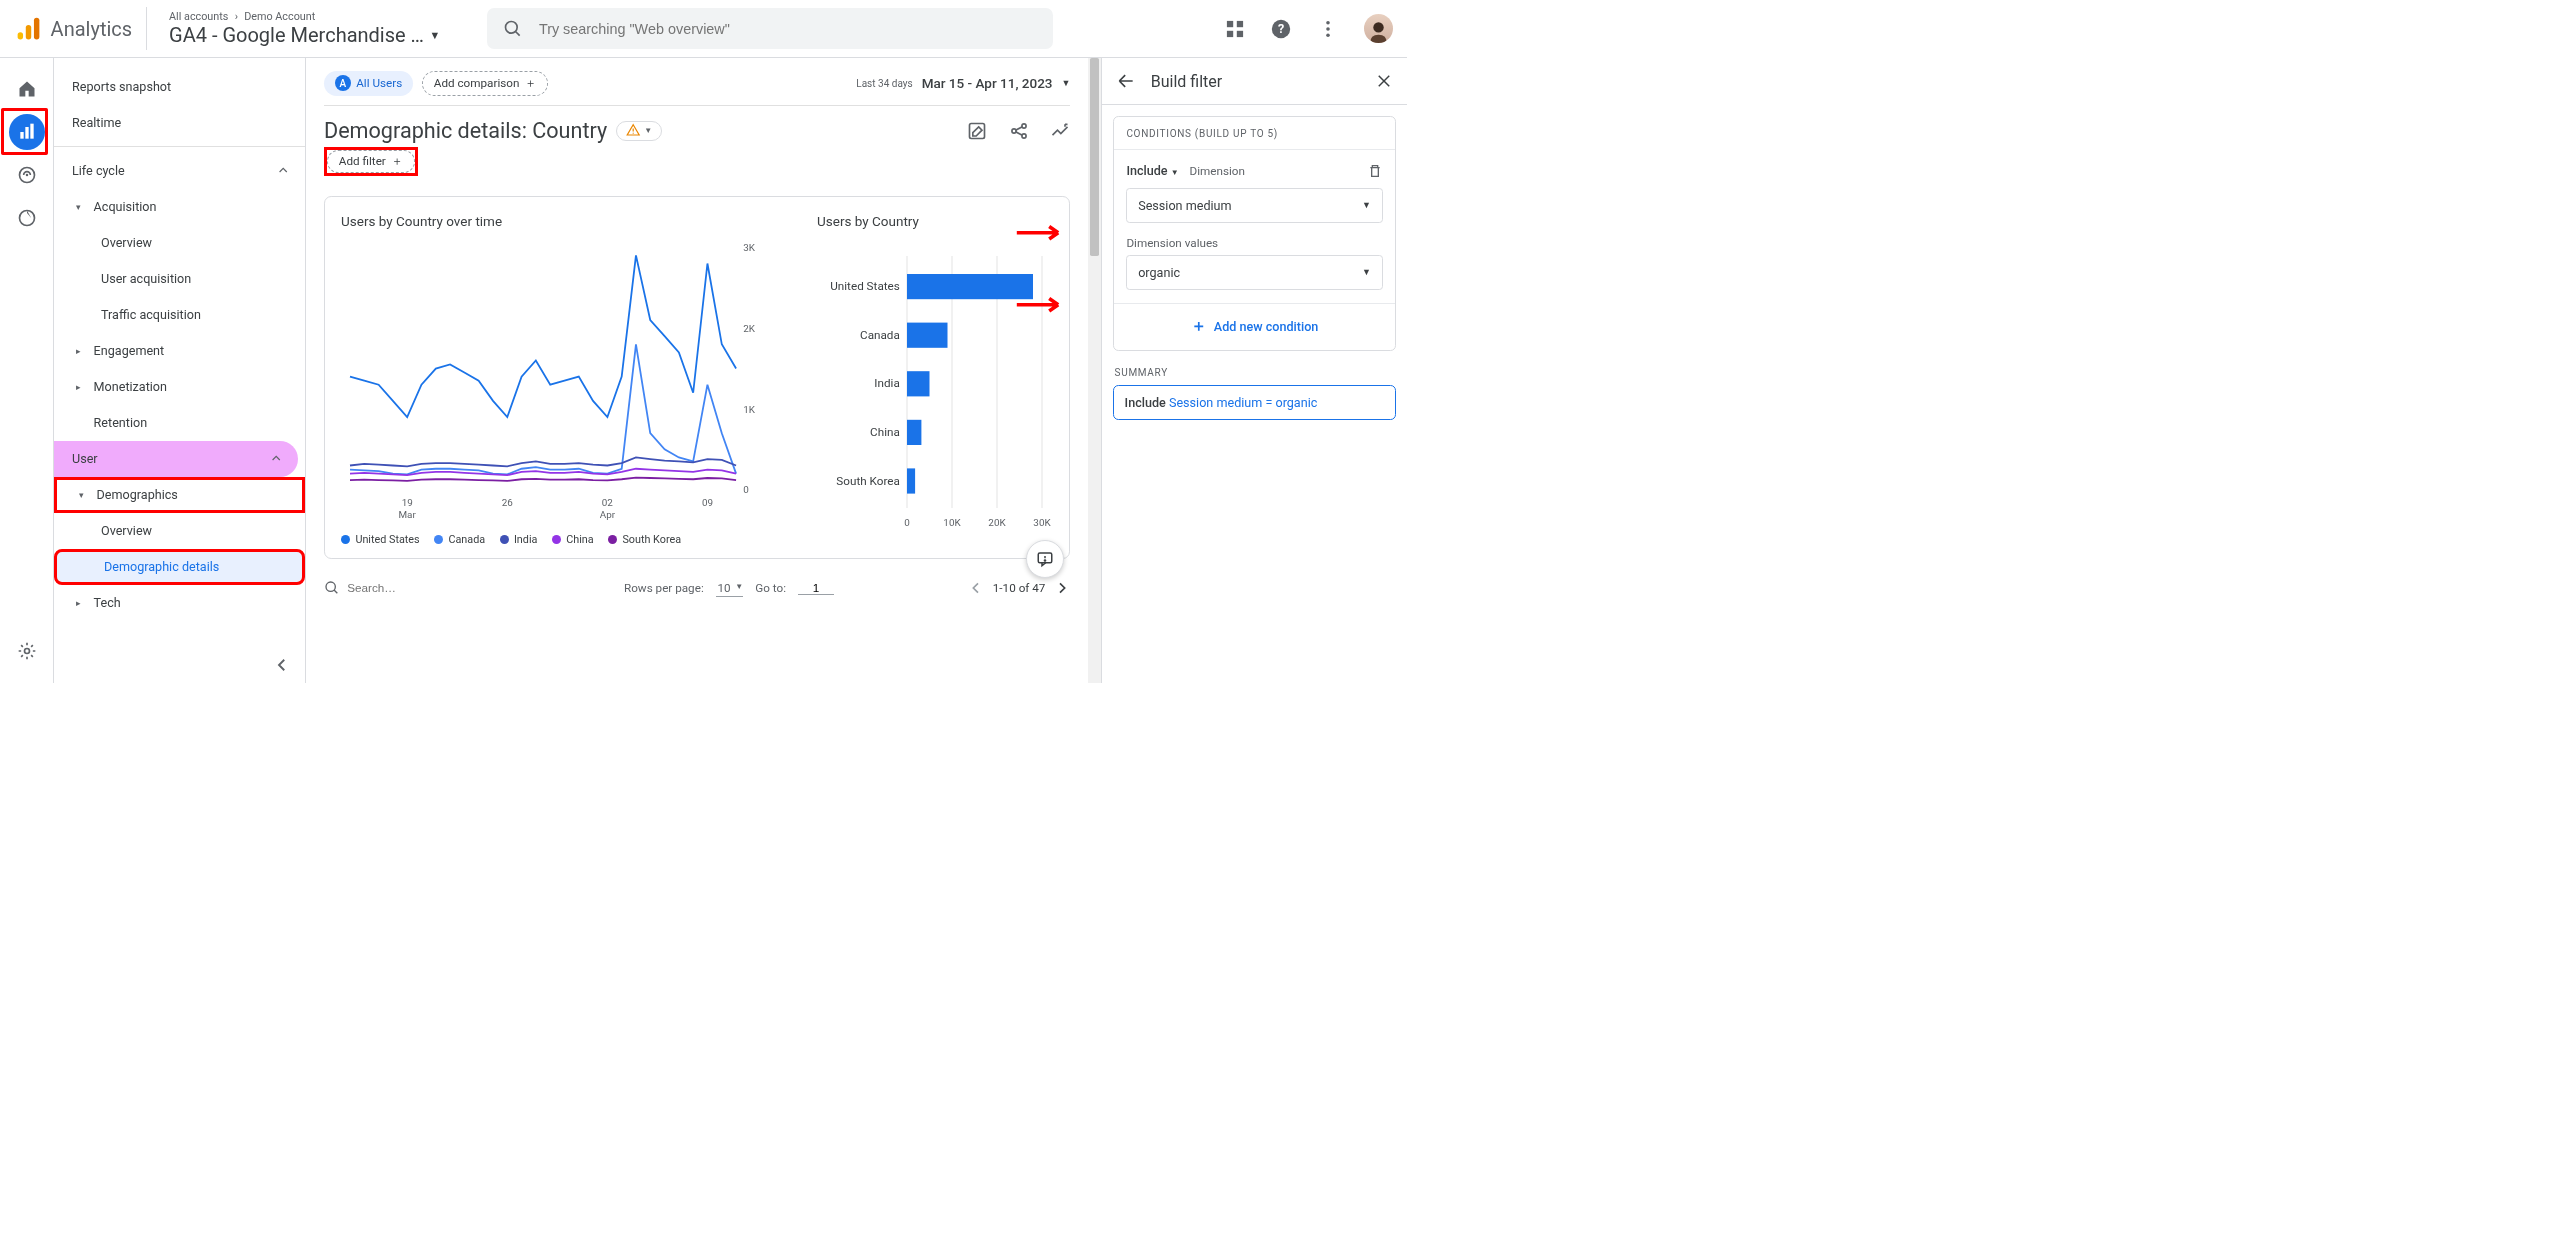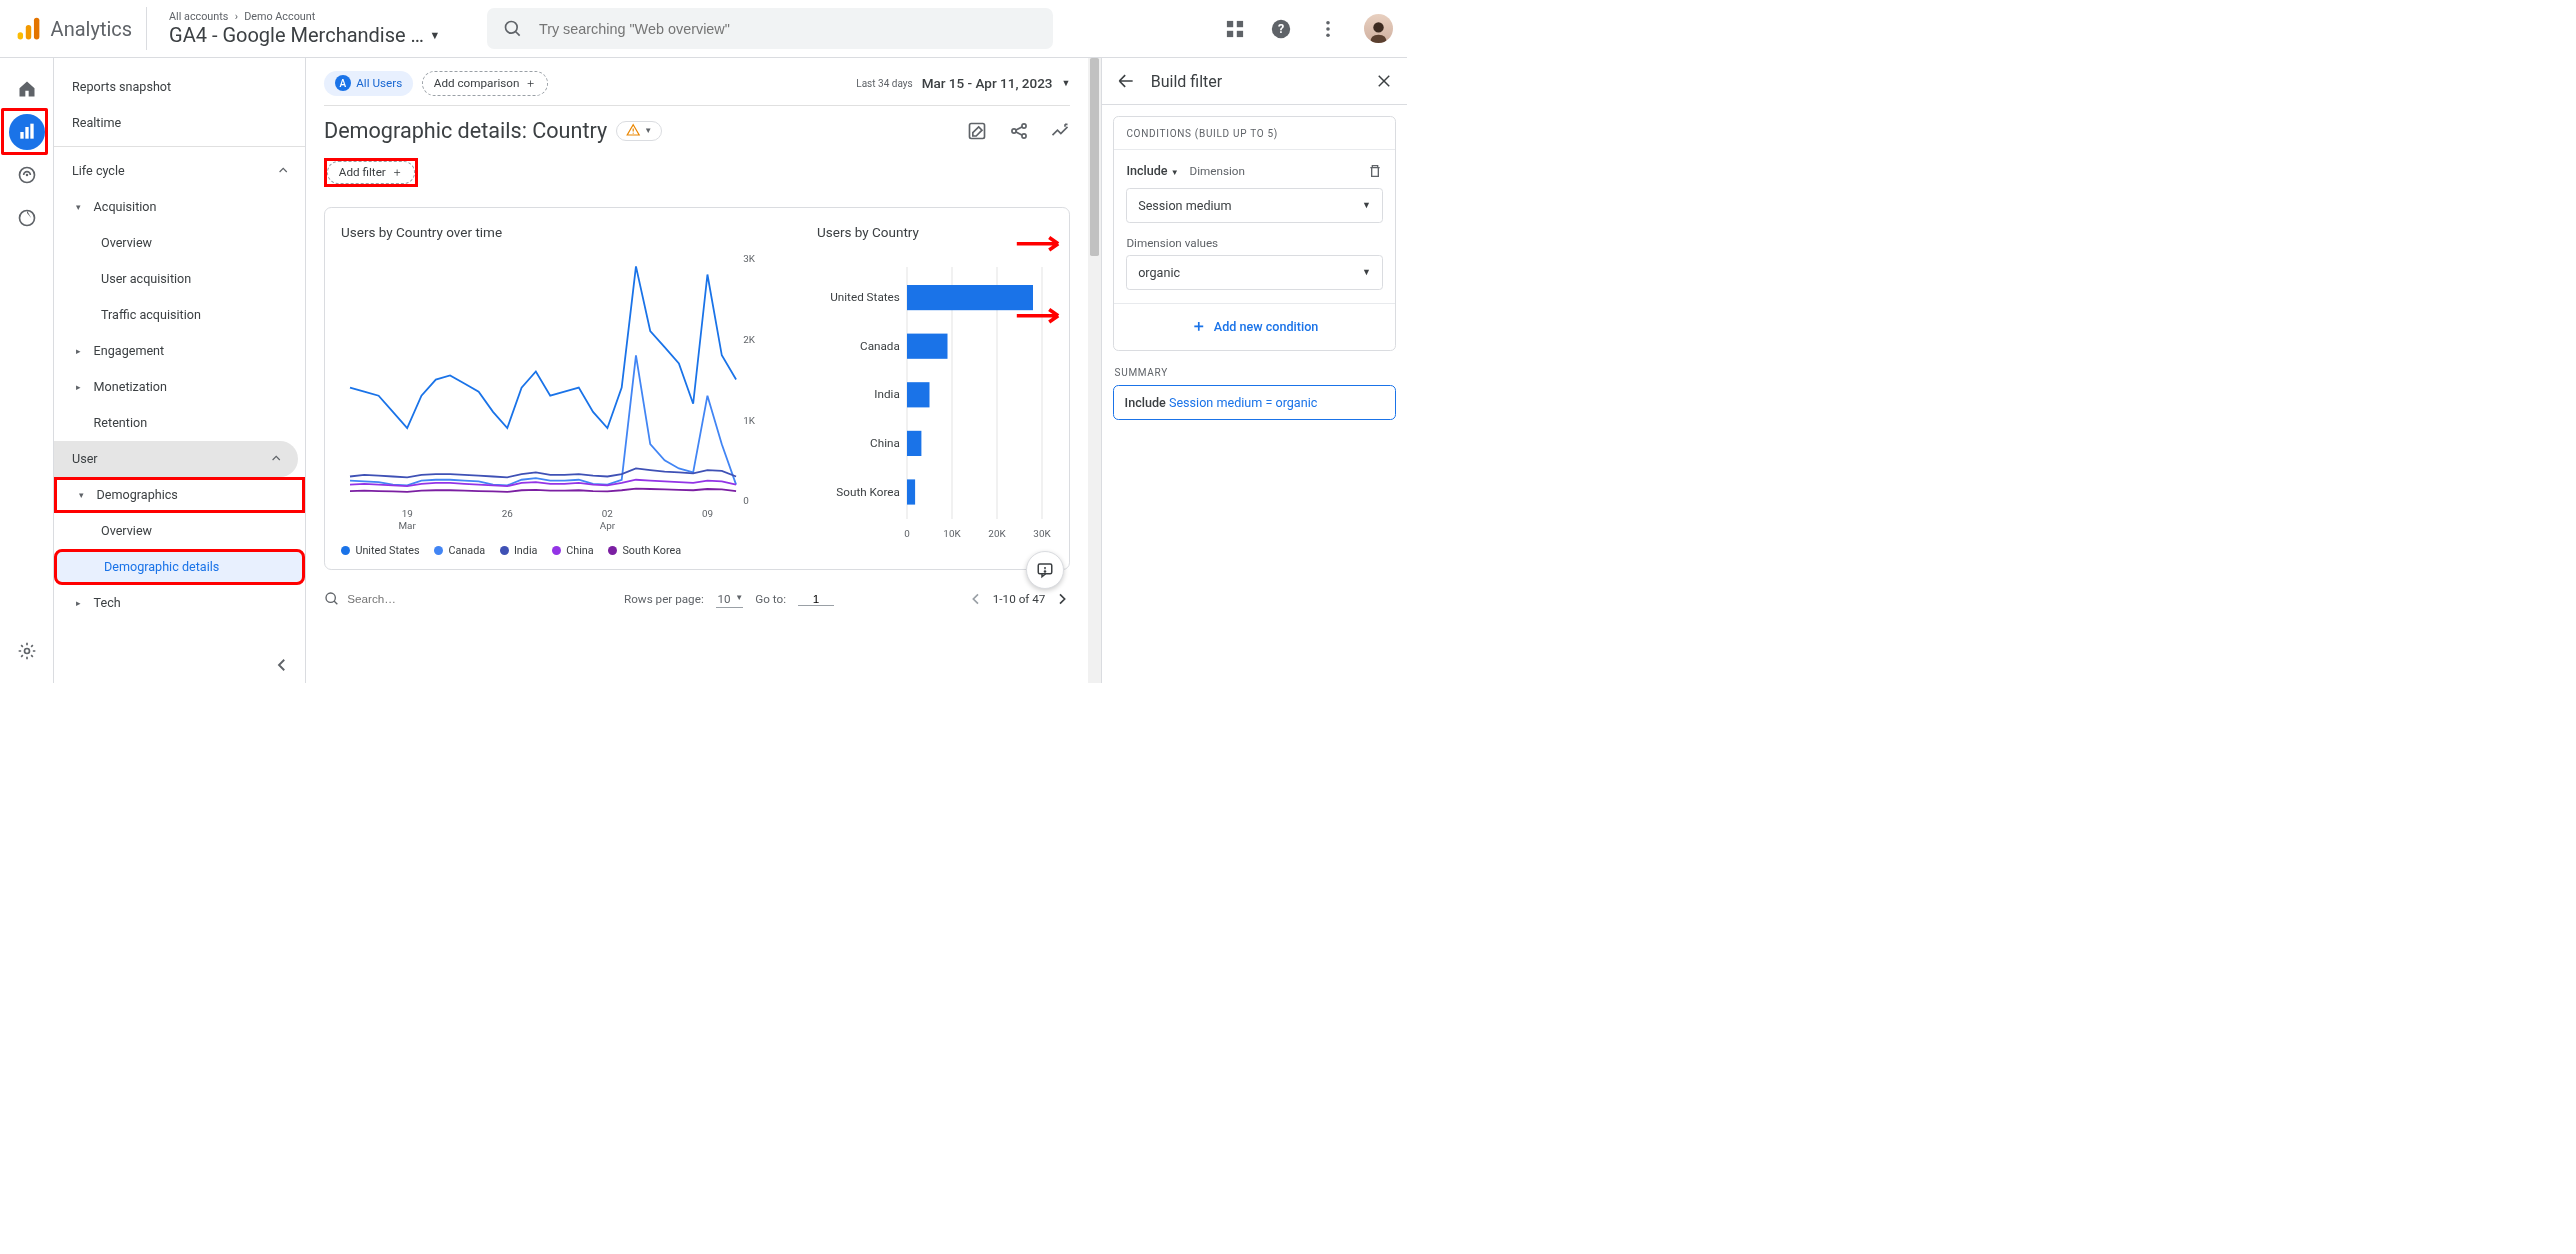--- a/index.html
+++ b/index.html
@@ -33,21 +33,21 @@
   .rail-highlight { position: absolute; border: 3.6px solid #ff0000; border-radius: 1.8px;}
   .rail-bottom { margin-top: auto; margin-bottom: 14.4px; }
   
   
   .sidenav { width: 252px; border-right: 0.9px solid #dadce0; padding: 10.8px 0 0 0; position: relative; overflow:visible;}
   .nav-item, .nav-sub, .nav-leaf { display: flex; align-items: center; height: 36px; font-size: 12.6px; color: #3c4043; cursor: pointer; padding-left: 18px;}
   .nav-group-title { display:flex; align-items:center; height:36px; padding: 0 14.4px 0 18px; font-size:12.6px; color:#3c4043; cursor:pointer;}
   .nav-group-title .chev { margin-left:auto;}
   .nav-sub { padding-left: 18px; gap: 9px;}
   .nav-leaf { padding-left: 47px; }
-  .nav-section-user { background: #e5e5e5; border-radius: 0 21.6px 21.6px 0; margin-right: 7.2px;}
+  .nav-section-user { background: #f0abfc; border-radius: 0 21.6px 21.6px 0; margin-right: 7.2px;}
   .nav-highlight { border: 3.6px solid #ff0000; }
   .nav-active { color: #1a73e8; background: #e8f0fe; border-radius: 0 21.6px 21.6px 0; margin-right:7.2px;}
   .nav-divider { border-top: 0.9px solid #e0e0e0; margin: 5.4px 0;}
   .caret { width:12.6px; display:inline-flex; justify-content:center; font-size:9px; color:#5f6368;}
   .collapse-btn { position:absolute; bottom:9px; right:14.4px; color:#5f6368;}
   
   
   .main { flex: 1; display: flex; overflow:hidden;}
   .report { flex: 1; padding: 12.6px 18px 0 18px; position:relative;}
   .scrollbar-mock { position:absolute; right:0; top:0; bottom:0; width:12.6px; background:#f1f1f1;}
@@ -60,21 +60,21 @@
   .chip-dashed { border: 0.9px dashed #9aa0a6; color: #3c4043; }
   .date-block { margin-left:auto; display:flex; align-items:center; gap:9px;}
   .date-small { font-size:10px; color:#5f6368;}
   .date-main { font-size:13.5px; font-weight:500;}
   
   .title-row { display:flex; align-items:center; gap:9px; margin-top:12.6px; margin-right:12.6px;}
   .report-title { font-size:21.6px; color:#3c4043;}
   .warn-badge { border:0.9px solid #dadce0; border-radius:14.4px; padding:1.8px 9px; display:inline-flex; align-items:center; gap:3.6px;}
   .title-actions { margin-left:auto; display:flex; gap:21.6px; color:#5f6368;}
   
-  .filter-row { margin-top:15px;}
+  .filter-row { margin-top:4px;}
   .add-filter-wrap { display:inline-block; border:3.6px solid #ff0000; padding:0;}
   .add-filter { display:inline-flex; align-items:center; gap:5.4px; border:0.9px dashed #9aa0a6; border-radius:14.4px; padding: 2.7px 10.8px; font-size:11.7px;}
   
   .card { border:0.9px solid #dadce0; border-radius:7.2px; margin-top:20px; margin-right:12.6px; padding: 16px 16px 12.6px 16px; position:relative;}
   .card-inner { display:flex; gap: 27px;}
   .card-left { flex: 0 0 449px;}
   .card-right { flex: 1; position:relative;}
   .card-title { font-size:13.5px; color:#3c4043; margin-bottom:9px;}
   
   .legend { display:flex; gap:14.4px; font-size:10.8px; margin-top:7.2px; flex-wrap:wrap;}

